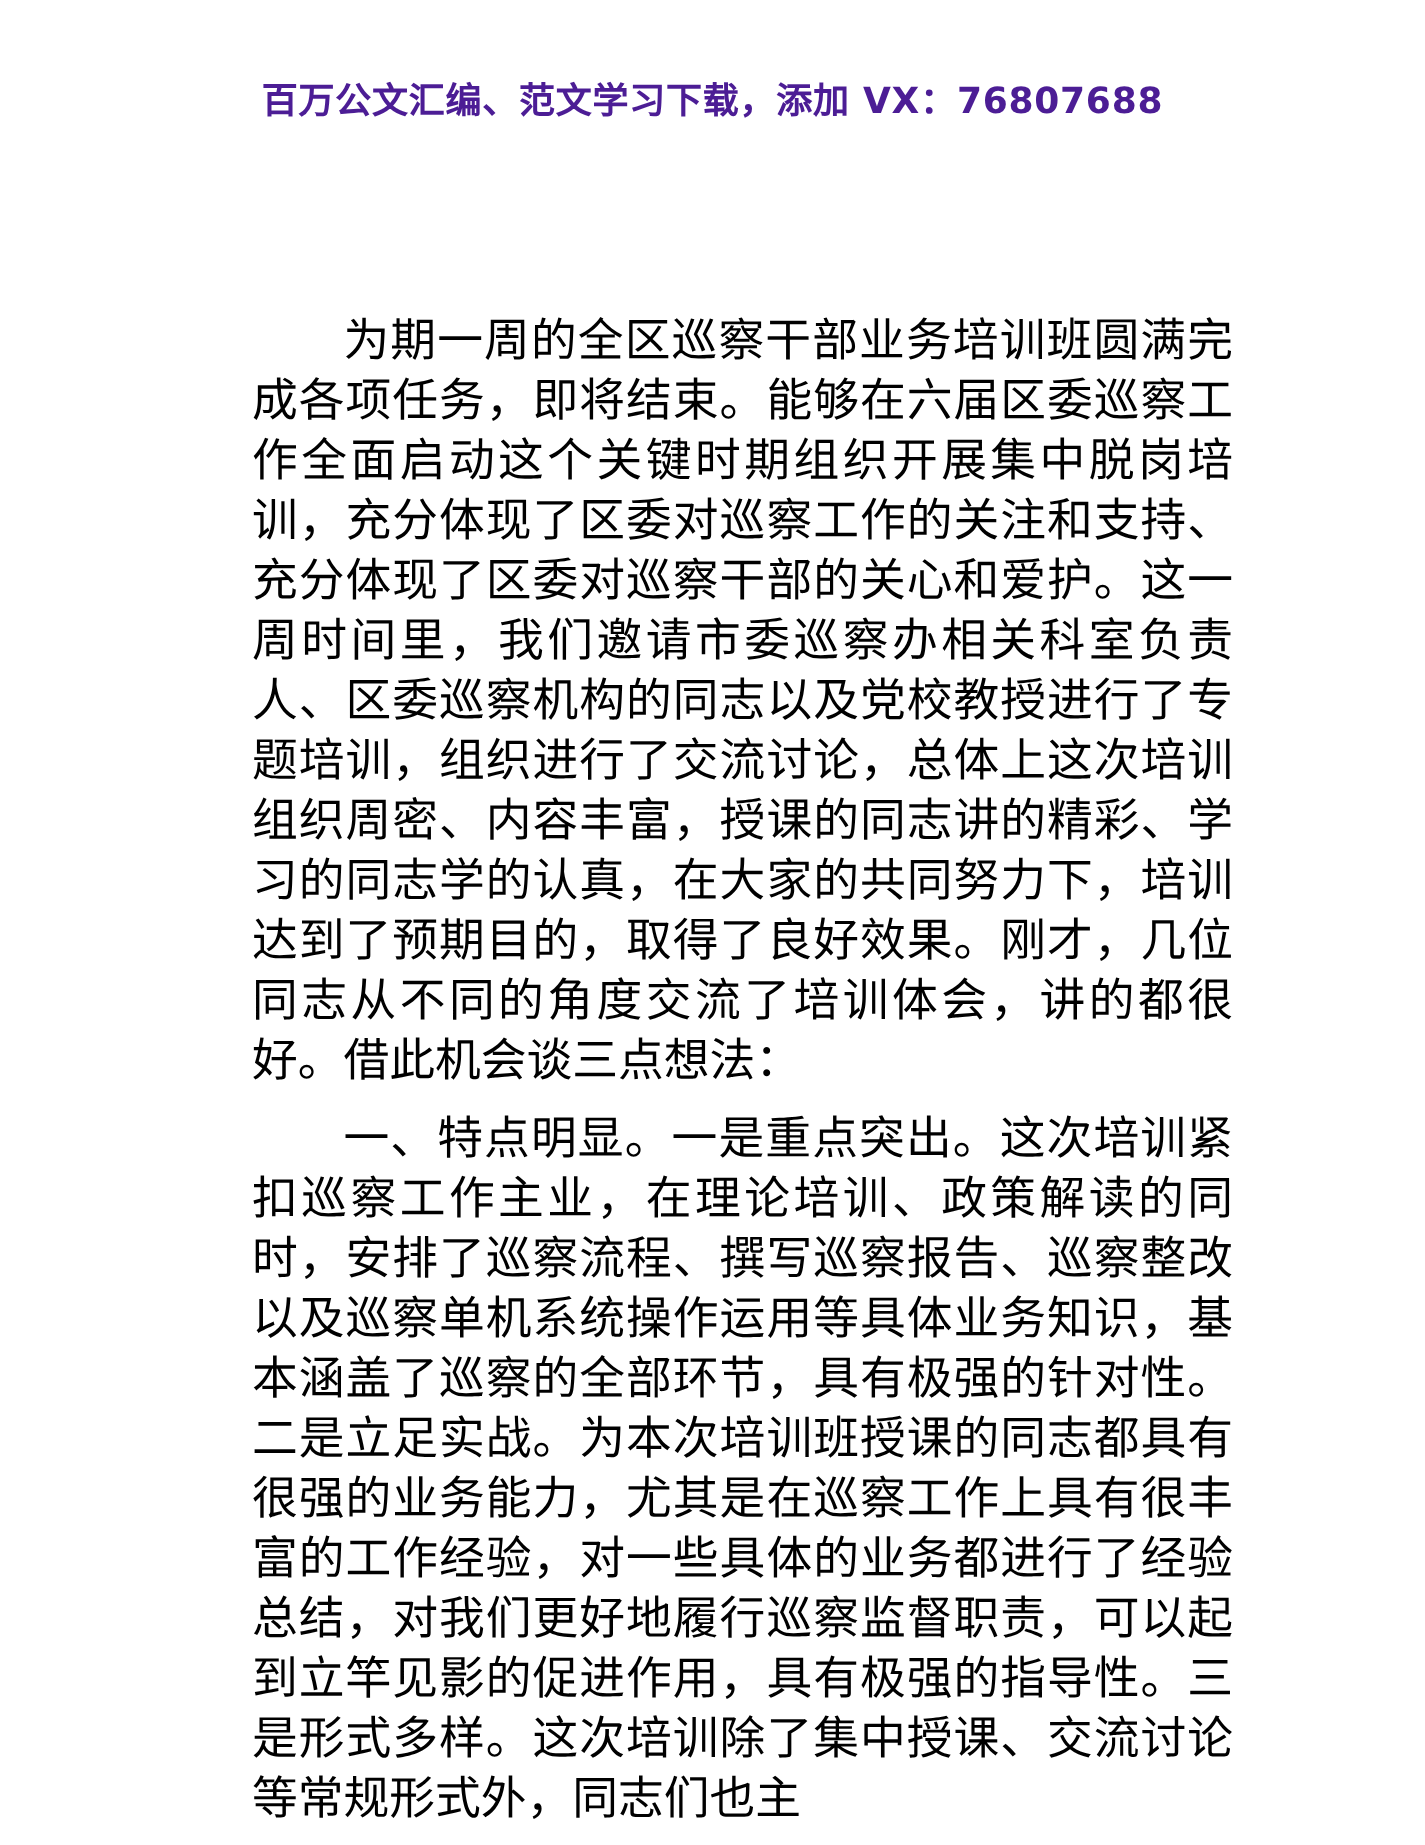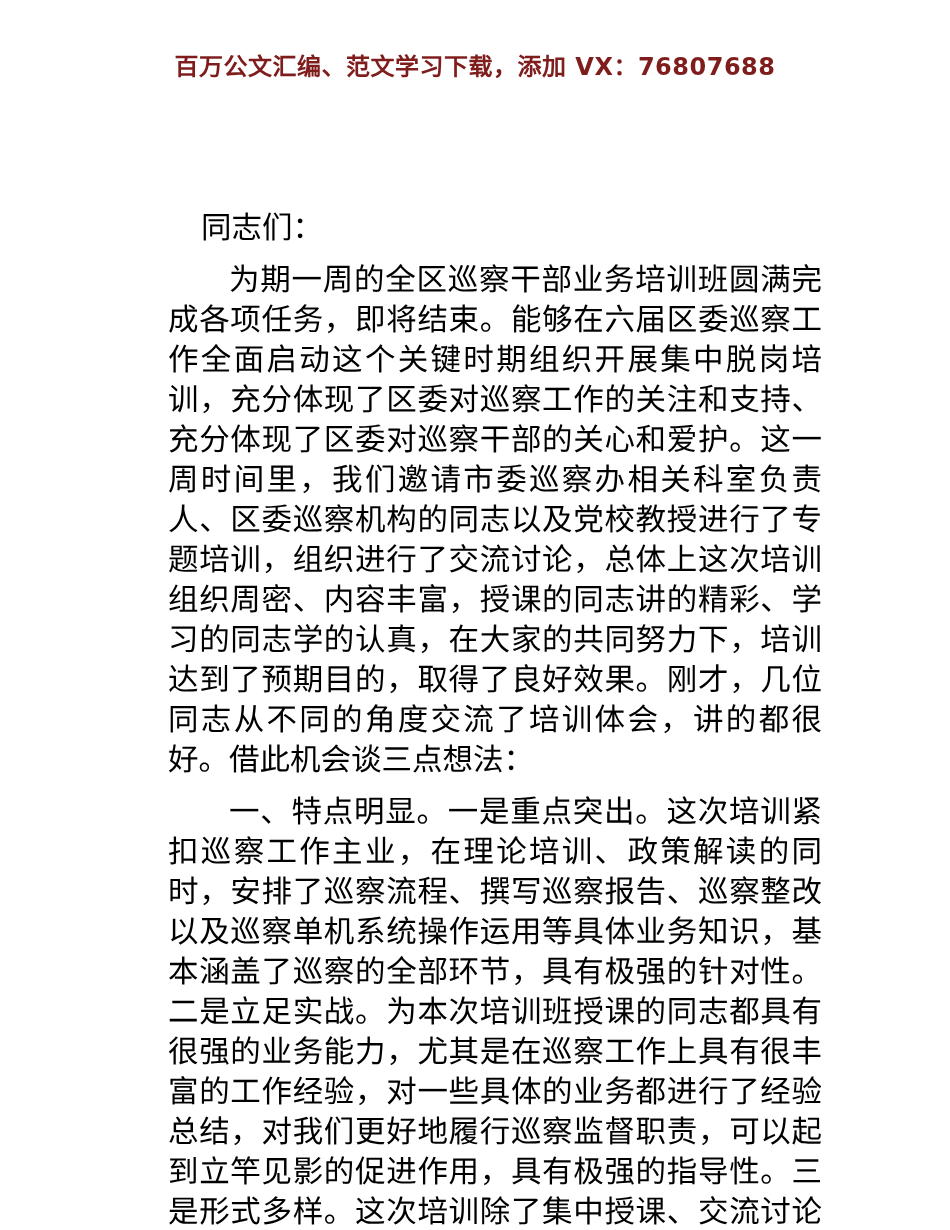--- a/index.html
+++ b/index.html
@@ -32,21 +32,21 @@
     left: 0;
     width: 950px;
     text-align: center;
     font-size: 24px;
     line-height: 30px;
     font-weight: 600;
     letter-spacing: 0.5px;
     white-space: nowrap;
   }
   .promo-header .promo-text {
-    color: #7f1d1d;
+    color: #4c1d95;
   }
 
   
   .doc-title {
     position: absolute;
     top: 112px;
     left: 115px;
     width: 720px;
     text-align: center;
     font-size: 34px;
@@ -93,21 +93,20 @@
 
 <div class="page">
 
   <div class="promo-header">
     <span class="promo-text">百万公文汇编、范文学习下载，添加 VX：76807688</span>
   </div>
 
 
   <div class="doc-body">
 
-    <p class="para salutation">同志们：</p>
 
     <p class="para indent">为期一周的全区巡察干部业务培训班圆满完成各项任务，即将结束。能够在六届区委巡察工作全面启动这个关键时期组织开展集中脱岗培训，充分体现了区委对巡察工作的关注和支持、充分体现了区委对巡察干部的关心和爱护。这一周时间里，我们邀请市委巡察办相关科室负责人、区委巡察机构的同志以及党校教授进行了专题培训，组织进行了交流讨论，总体上这次培训组织周密、内容丰富，授课的同志讲的精彩、学习的同志学的认真，在大家的共同努力下，培训达到了预期目的，取得了良好效果。刚才，几位同志从不同的角度交流了培训体会，讲的都很好。借此机会谈三点想法：</p>
 
     <p class="para indent">一、特点明显。一是重点突出。这次培训紧扣巡察工作主业，在理论培训、政策解读的同时，安排了巡察流程、撰写巡察报告、巡察整改以及巡察单机系统操作运用等具体业务知识，基本涵盖了巡察的全部环节，具有极强的针对性。二是立足实战。为本次培训班授课的同志都具有很强的业务能力，尤其是在巡察工作上具有很丰富的工作经验，对一些具体的业务都进行了经验总结，对我们更好地履行巡察监督职责，可以起到立竿见影的促进作用，具有极强的指导性。三是形式多样。这次培训除了集中授课、交流讨论等常规形式外，同志们也主</p>
 
   </div>
 
 </div>
 
 </body></html>

